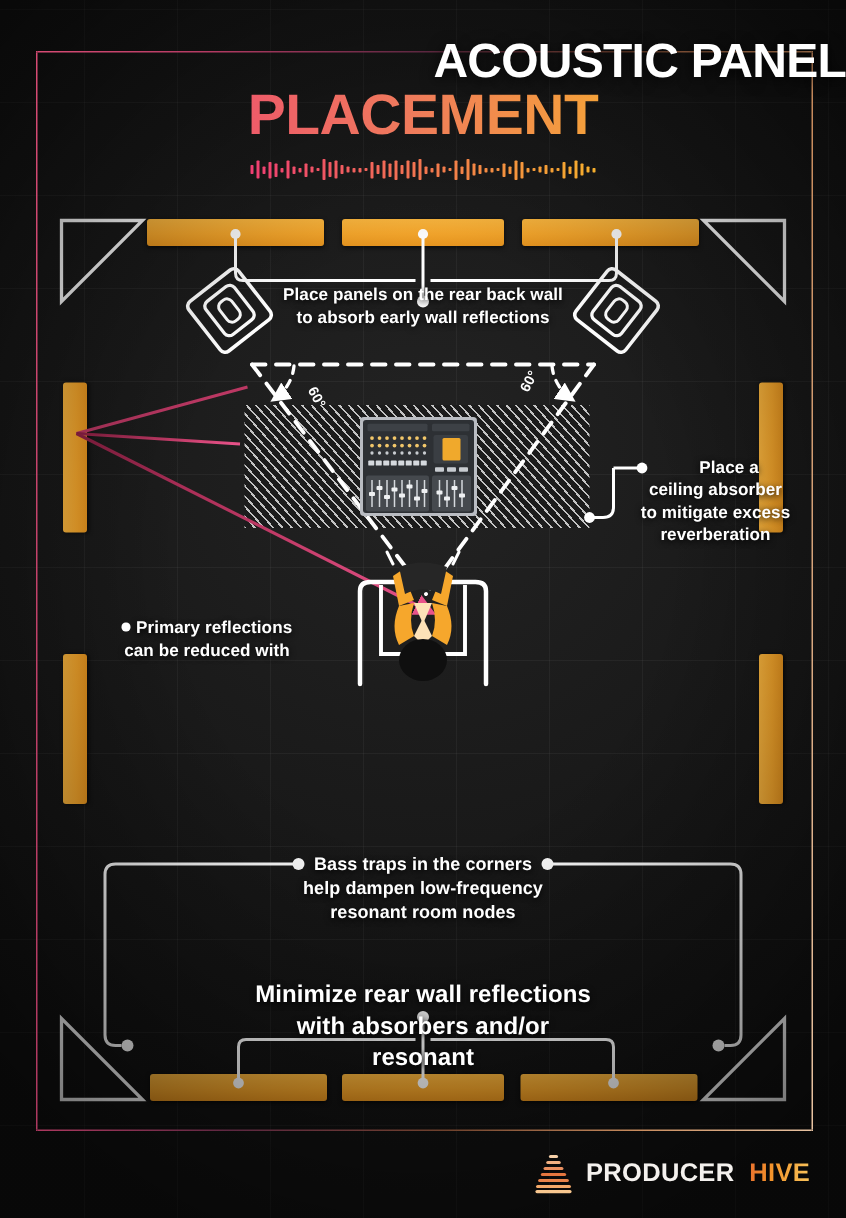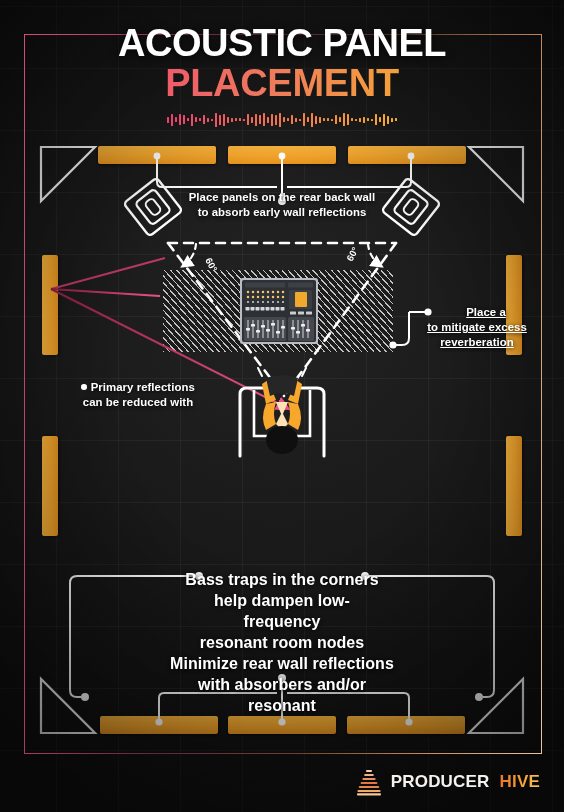--- a/index.html
+++ b/index.html
@@ -33,24 +33,25 @@
   
   .frame{
     position:absolute; left:24px; top:34px; right:22px; bottom:58px;
     border:1.6px solid transparent;
     border-image:linear-gradient(100deg,#d74b74 0%,#b33a62 18%,#5c2740 40%,#6e412c 62%,#c98d5f 82%,#e8c3a2 100%) 1;
     pointer-events:none;
   }
   
   .header{ position:absolute; left:0; right:0; top:24px; text-align:center; z-index:6;}
   .title-1{
-    font-size:38px; font-weight:bold; letter-spacing:-.5px;
+    font-size:32px; font-weight:bold; letter-spacing:-.5px;
     color:#ffffff; line-height:1.02;
     text-shadow:0 2px 10px rgba(0,0,0,.8);
     font-stretch:condensed;
+    text-align:right;
   }
   .title-2{
     font-size:38px; font-weight:bold; letter-spacing:-.3px; line-height:1.02;
     background:linear-gradient(90deg,#ef3f72 0%,#ee4f6e 22%,#ef7a5c 48%,#f5a338 72%,#f6ae2d 100%);
     -webkit-background-clip:text; background-clip:text; color:transparent;
     -webkit-text-fill-color:transparent;
     margin-top:1px;
   }
   .waveform{
     margin:9px auto 0; display:flex; align-items:center; justify-content:center;
@@ -420,34 +421,35 @@
   </svg>
 
   <div class="vignette"></div>
   <div class="frame"></div>
 
   <div class="callout" style="left:150px; top:190px; width:264px;text-align:center;">
     <div>Place panels on the rear back wall</div>
     <div>to absorb early wall reflections</div>
   </div>
 
-  <div class="callout" style="left:413px; top:305px; width:128px;text-decoration:underline;">
+  <div class="callout" style="left:413px; top:305px; width:128px;">
     <div style="padding-left:18px;">Place a</div>
+    <div>ceiling absorber</div>
     <div>to mitigate excess</div>
     <div>reverberation</div>
   </div>
 
-  <div class="callout" style="left:62px; top:380px; width:152px;">
+  <div class="callout" style="left:62px; top:412px; width:152px;">
     <div>
       <span class="dot"></span><span>Primary reflections</span>
     </div>
     <div>can be reduced with</div>
   </div>
 
-  <div class="callout" style="left:182px; top:569px; width:200px; font-size:16px;">
+  <div class="callout" style="left:182px; top:569px; width:200px; font-size:12px;">
     <div>Bass traps in the corners</div>
     <div>help dampen low-frequency</div>
     <div>resonant room nodes</div>
   </div>
 
   <div class="callout" style="left:162px; top:653px; width:240px; font-size:16px;">
     <div>Minimize rear wall reflections</div>
     <div>with absorbers and/or resonant</div>
   </div>
 

